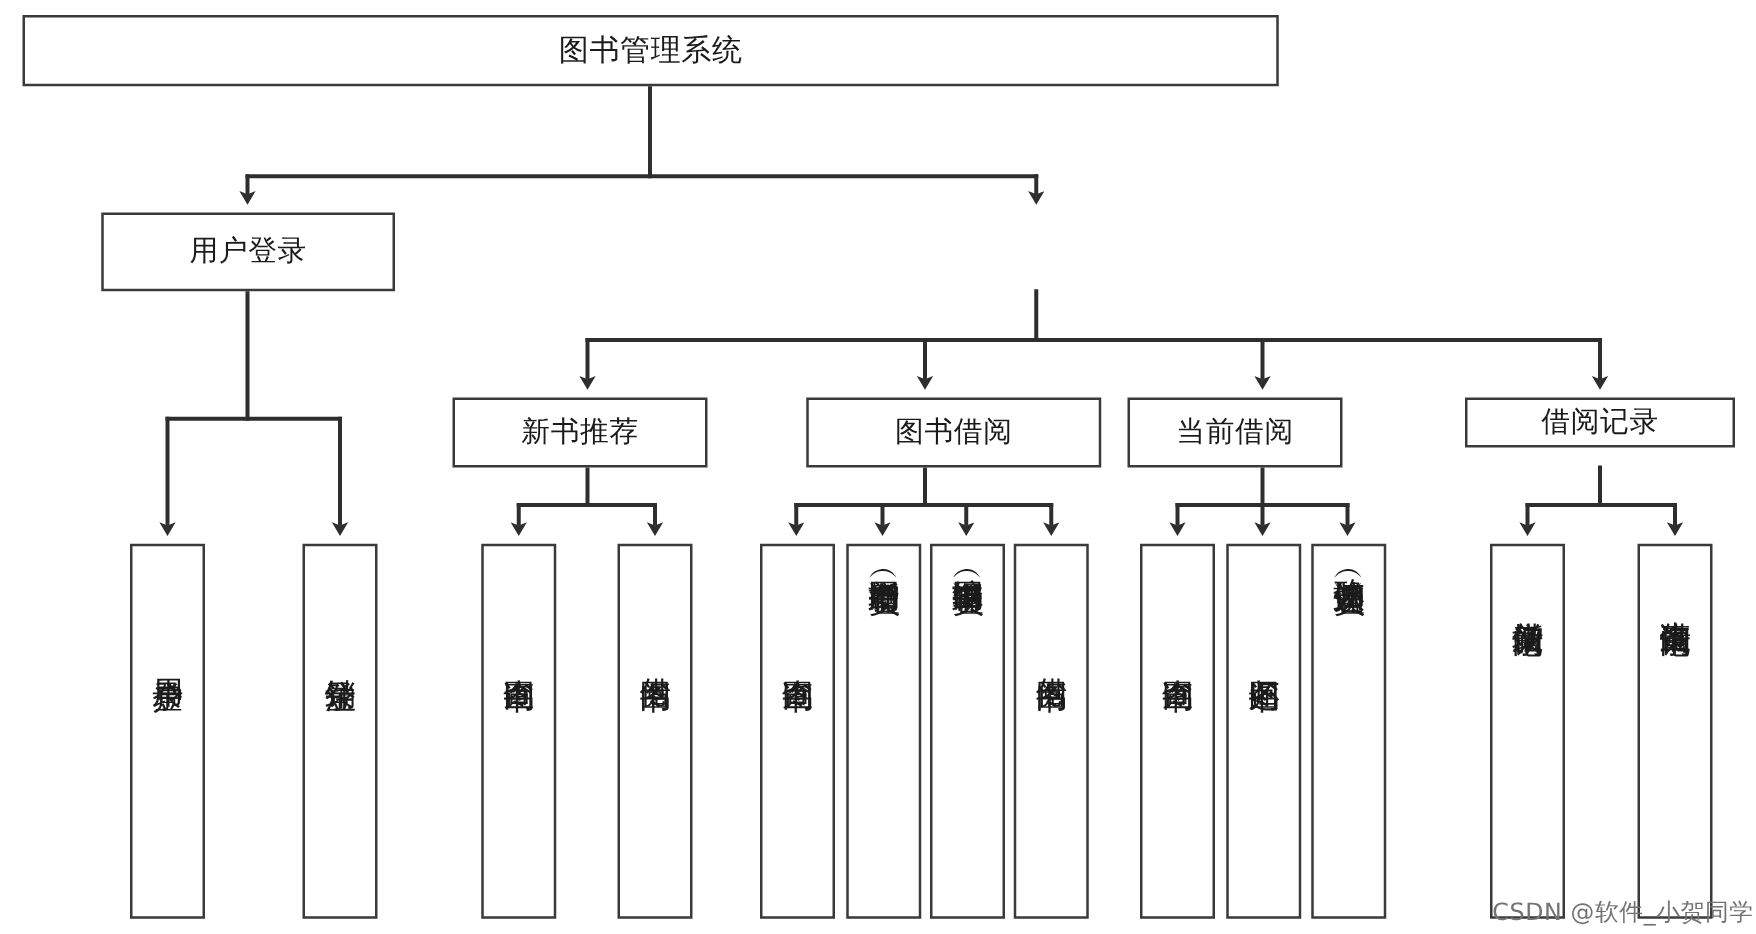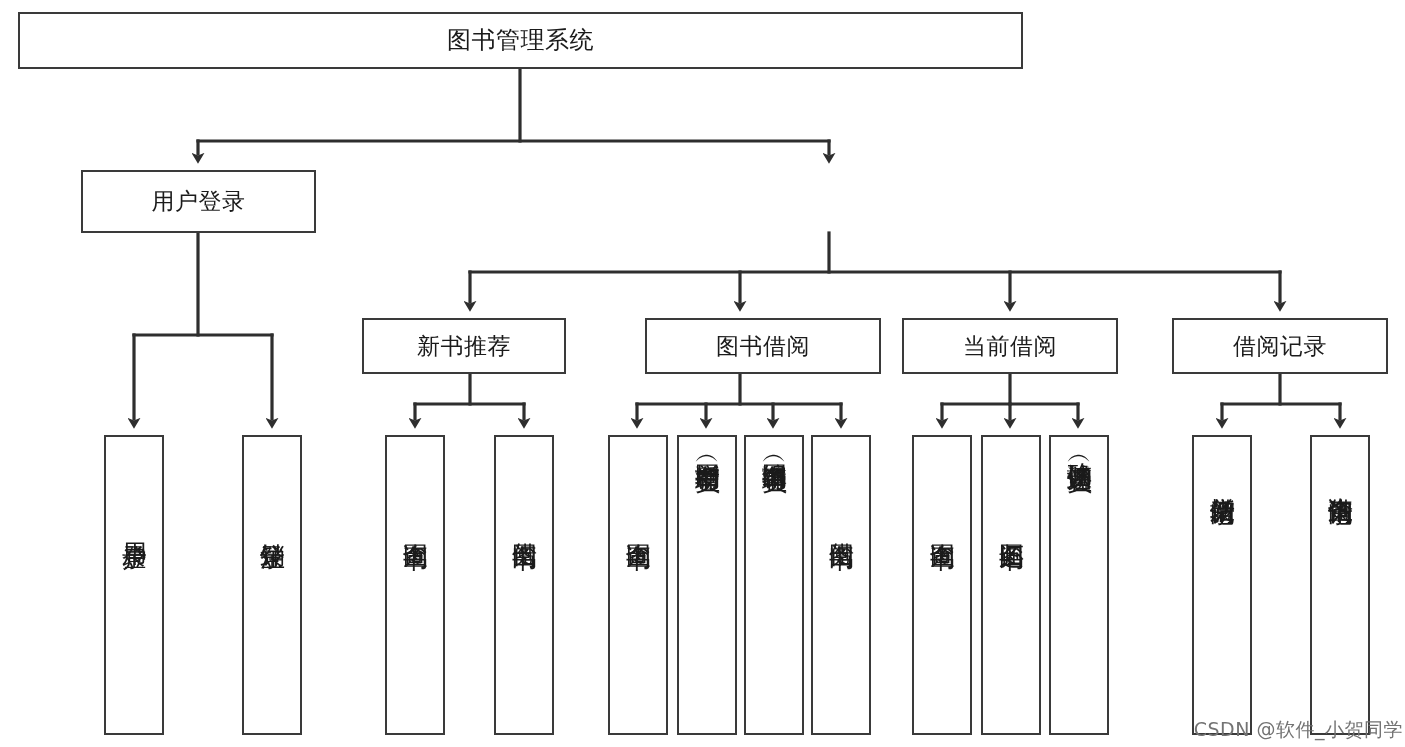--- a/index.html
+++ b/index.html
@@ -116,24 +116,24 @@
   <div class="node h-node" style="left:81px;top:170px;width:235px;height:63px;">
     <span class="cap">用户登录</span>
   </div>
 
   <div class="node h-node" style="left:362px;top:318px;width:204px;height:56px;">
     <span class="cap">新书推荐</span>
   </div>
   <div class="node h-node" style="left:632px;top:318px;width:236px;height:56px;margin-left:13px;">
     <span class="cap">图书借阅</span>
   </div>
-  <div class="node h-node" style="left:902px;top:318px;width:216px;height:56px;">
+  <div class="node h-node" style="left:902px;top:318px;width:172px;height:56px;">
     <span class="cap">当前借阅</span>
   </div>
-  <div class="node h-node" style="left:1172px;top:318px;width:216px;height:56px;">
+  <div class="node h-node" style="left:1172px;top:318px;width:216px;height:40px;">
     <span class="cap">借阅记录</span>
   </div>
 
   <div class="node v-node" style="left:104px;top:435px;width:60px;height:300px;padding-top:86px;">
     <span class="cap">用户登录</span>
   </div>
   <div class="node v-node" style="left:242px;top:435px;width:60px;height:300px;padding-top:86px;">
     <span class="cap">注销登录</span>
   </div>
 

